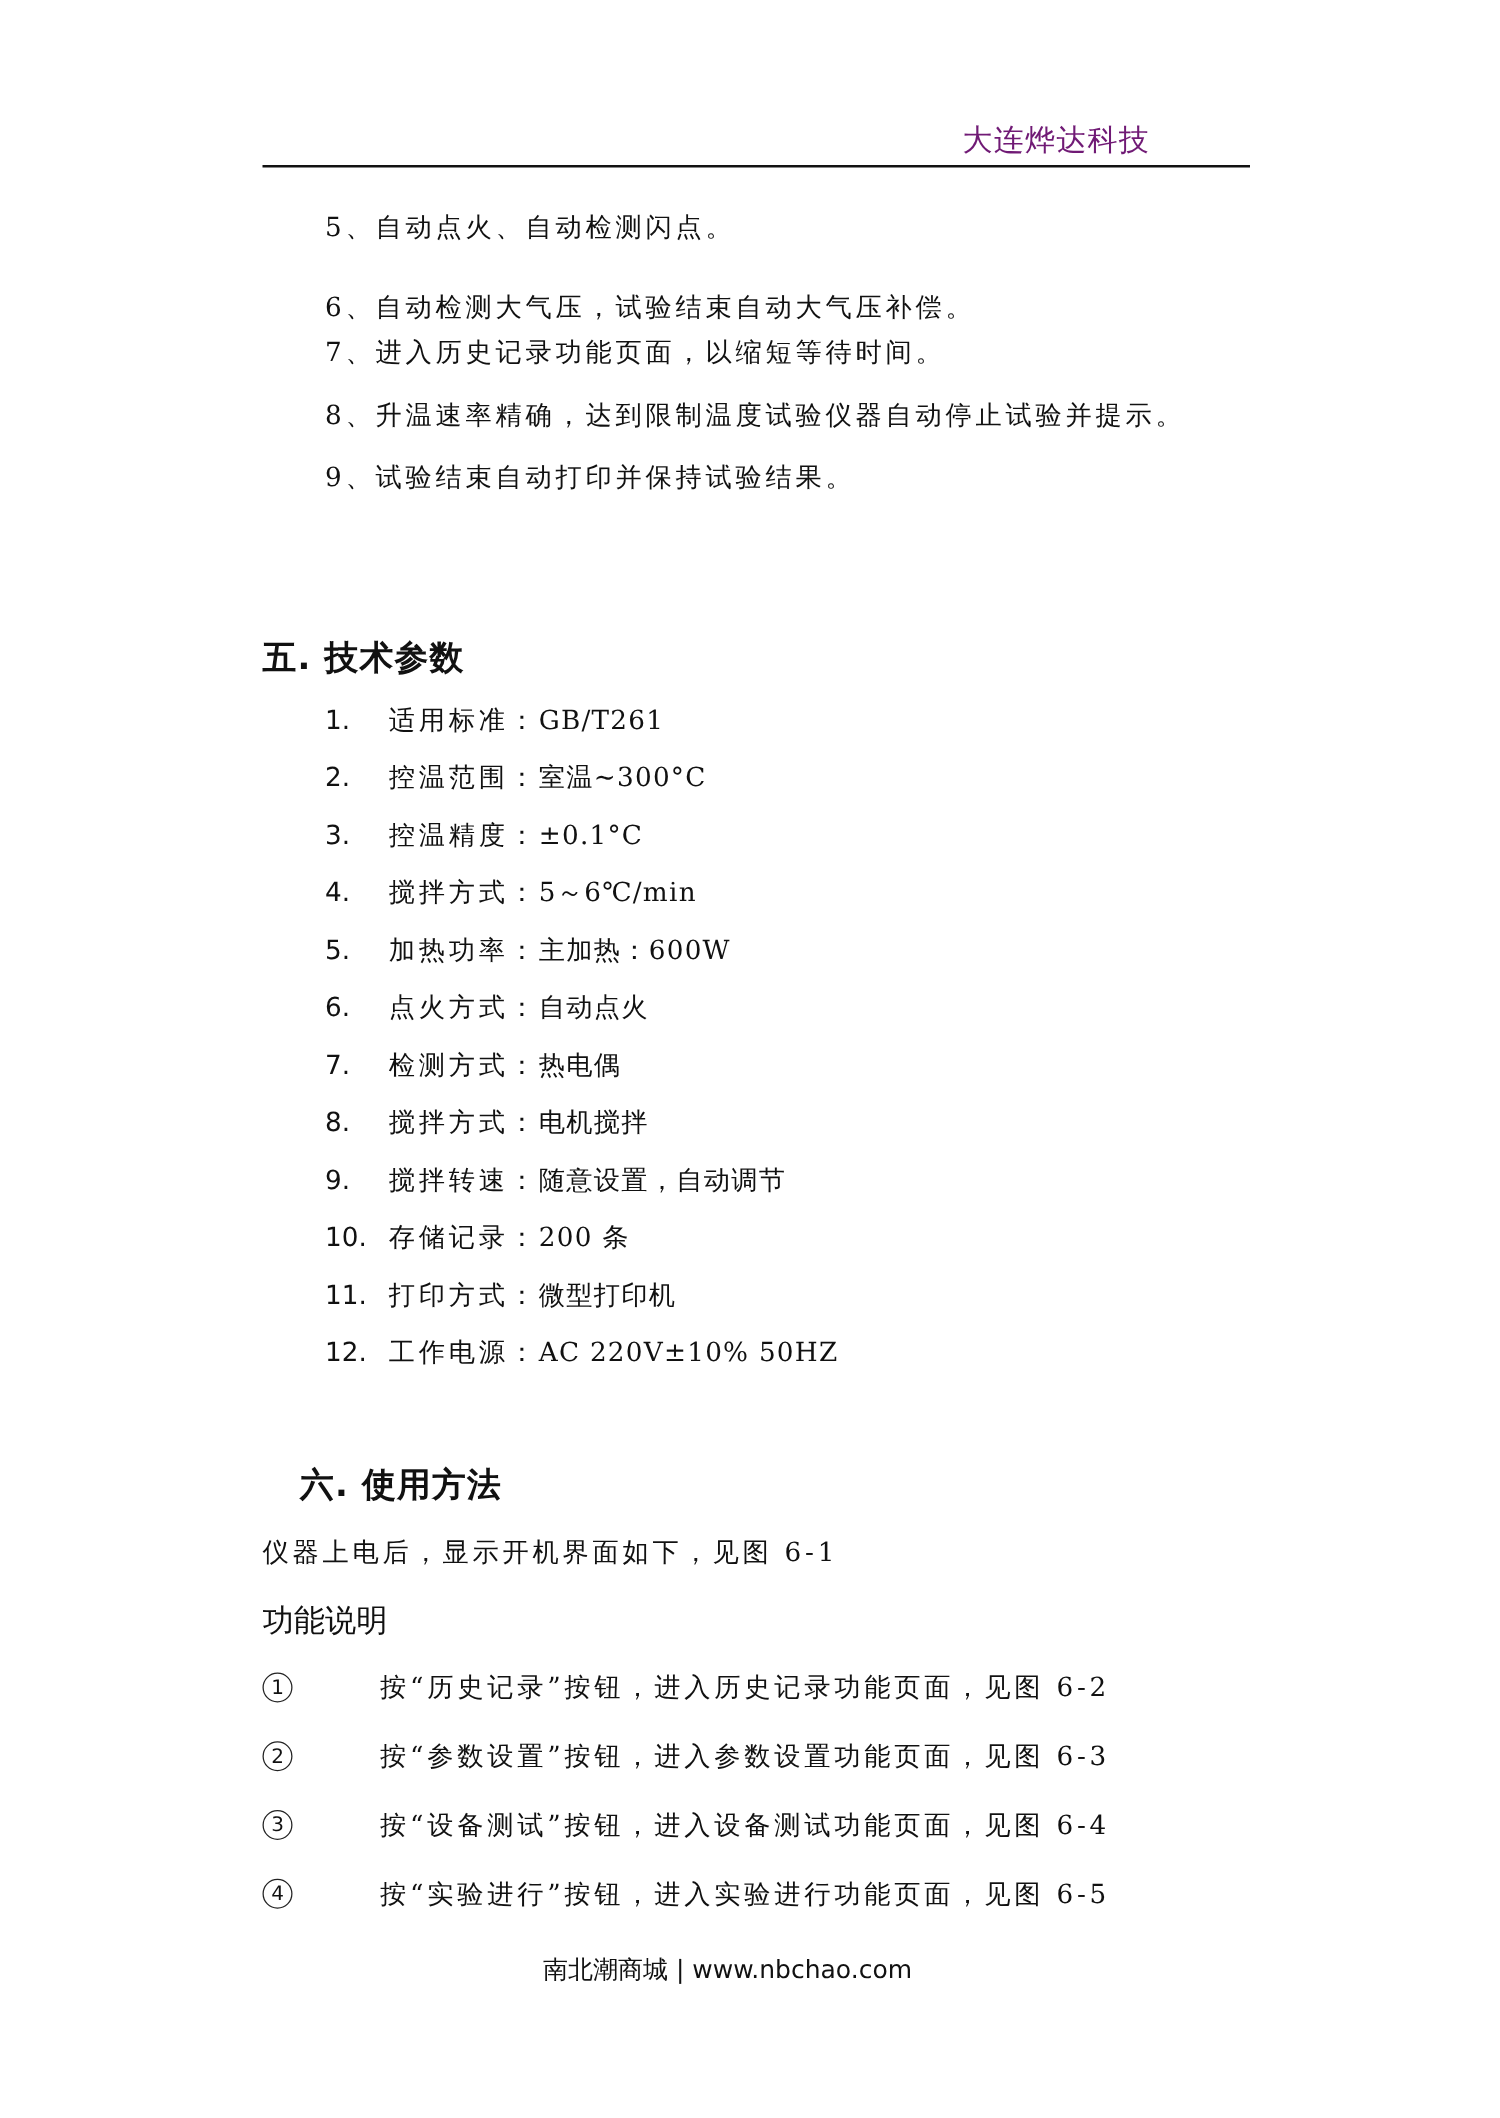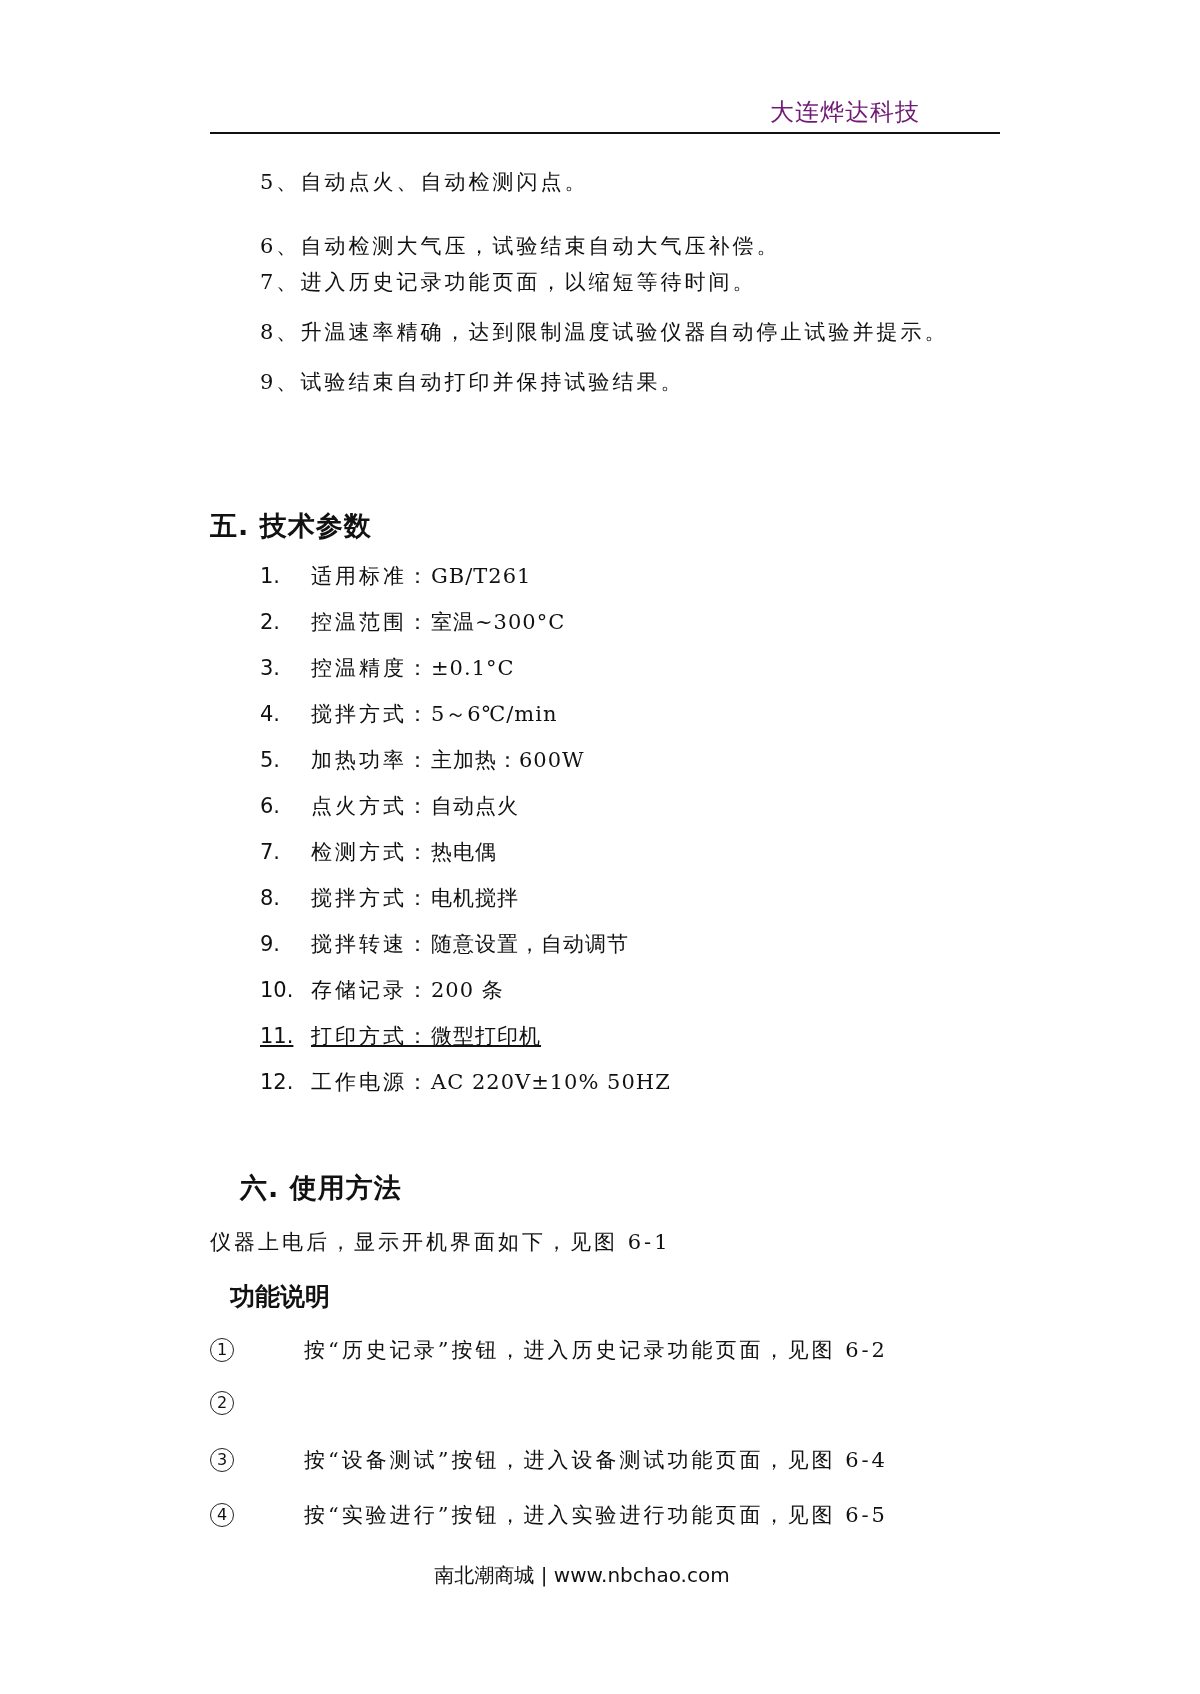--- a/index.html
+++ b/index.html
@@ -72,24 +72,23 @@
       position: absolute;
       left: 210px;
       font-size: 21px;
       letter-spacing: 3px;
       white-space: nowrap;
     }
     .subhead {
       position: absolute;
       left: 210px;
       font-size: 25px;
-      font-weight: bold;
-      font-family: "DejaVu Sans", "Liberation Sans", sans-serif;
-      white-space: nowrap;
-      margin-left: 20px;
+      font-weight: normal;
+      font-family: "DejaVu Sans", "Liberation Sans", sans-serif;
+      white-space: nowrap;
     }
     .func-row {
       position: absolute;
       left: 210px;
       font-size: 21px;
       white-space: nowrap;
       display: flex;
       align-items: center;
     }
     .circ-num {
@@ -185,41 +184,42 @@
 <div class="spec-row" style="top:930px;">
   <span class="spec-num">9.</span>
   <span class="spec-label">搅拌转速：</span>
   <span class="spec-value">随意设置，自动调节</span>
 </div>
 <div class="spec-row" style="top:976px;">
   <span class="spec-num">10.</span>
   <span class="spec-label">存储记录：</span>
   <span class="spec-value">200 条</span>
 </div>
-<div class="spec-row" style="top:1022px;text-decoration:underline;">
+<div class="spec-row" style="top:1022px;">
   <span class="spec-num">11.</span>
   <span class="spec-label">打印方式：</span>
   <span class="spec-value">微型打印机</span>
 </div>
 <div class="spec-row" style="top:1068px;">
   <span class="spec-num">12.</span>
   <span class="spec-label">工作电源：</span>
   <span class="spec-value">AC 220V±10% 50HZ</span>
 </div>
 
 <div class="section-title" style="top:1170px;margin-left:30px;">六. 使用方法</div>
 <div class="para" style="top:1228px;">仪器上电后，显示开机界面如下，见图 6-1</div>
 <div class="subhead" style="top:1280px;">功能说明</div>
 
 <div class="func-row" style="top:1336px;">
   <span class="circ-num">1</span>
   <span class="func-text">按“历史记录”按钮，进入历史记录功能页面，见图 6-2</span>
 </div>
 <div class="func-row" style="top:1391px;">
   <span class="circ-num">2</span>
+  <span class="func-text">按“参数设置”按钮，进入参数设置功能页面，见图 6-3</span>
 </div>
 <div class="func-row" style="top:1446px;">
   <span class="circ-num">3</span>
   <span class="func-text">按“设备测试”按钮，进入设备测试功能页面，见图 6-4</span>
 </div>
 <div class="func-row" style="top:1501px;">
   <span class="circ-num">4</span>
   <span class="func-text">按“实验进行”按钮，进入实验进行功能页面，见图 6-5</span>
 </div>
 

